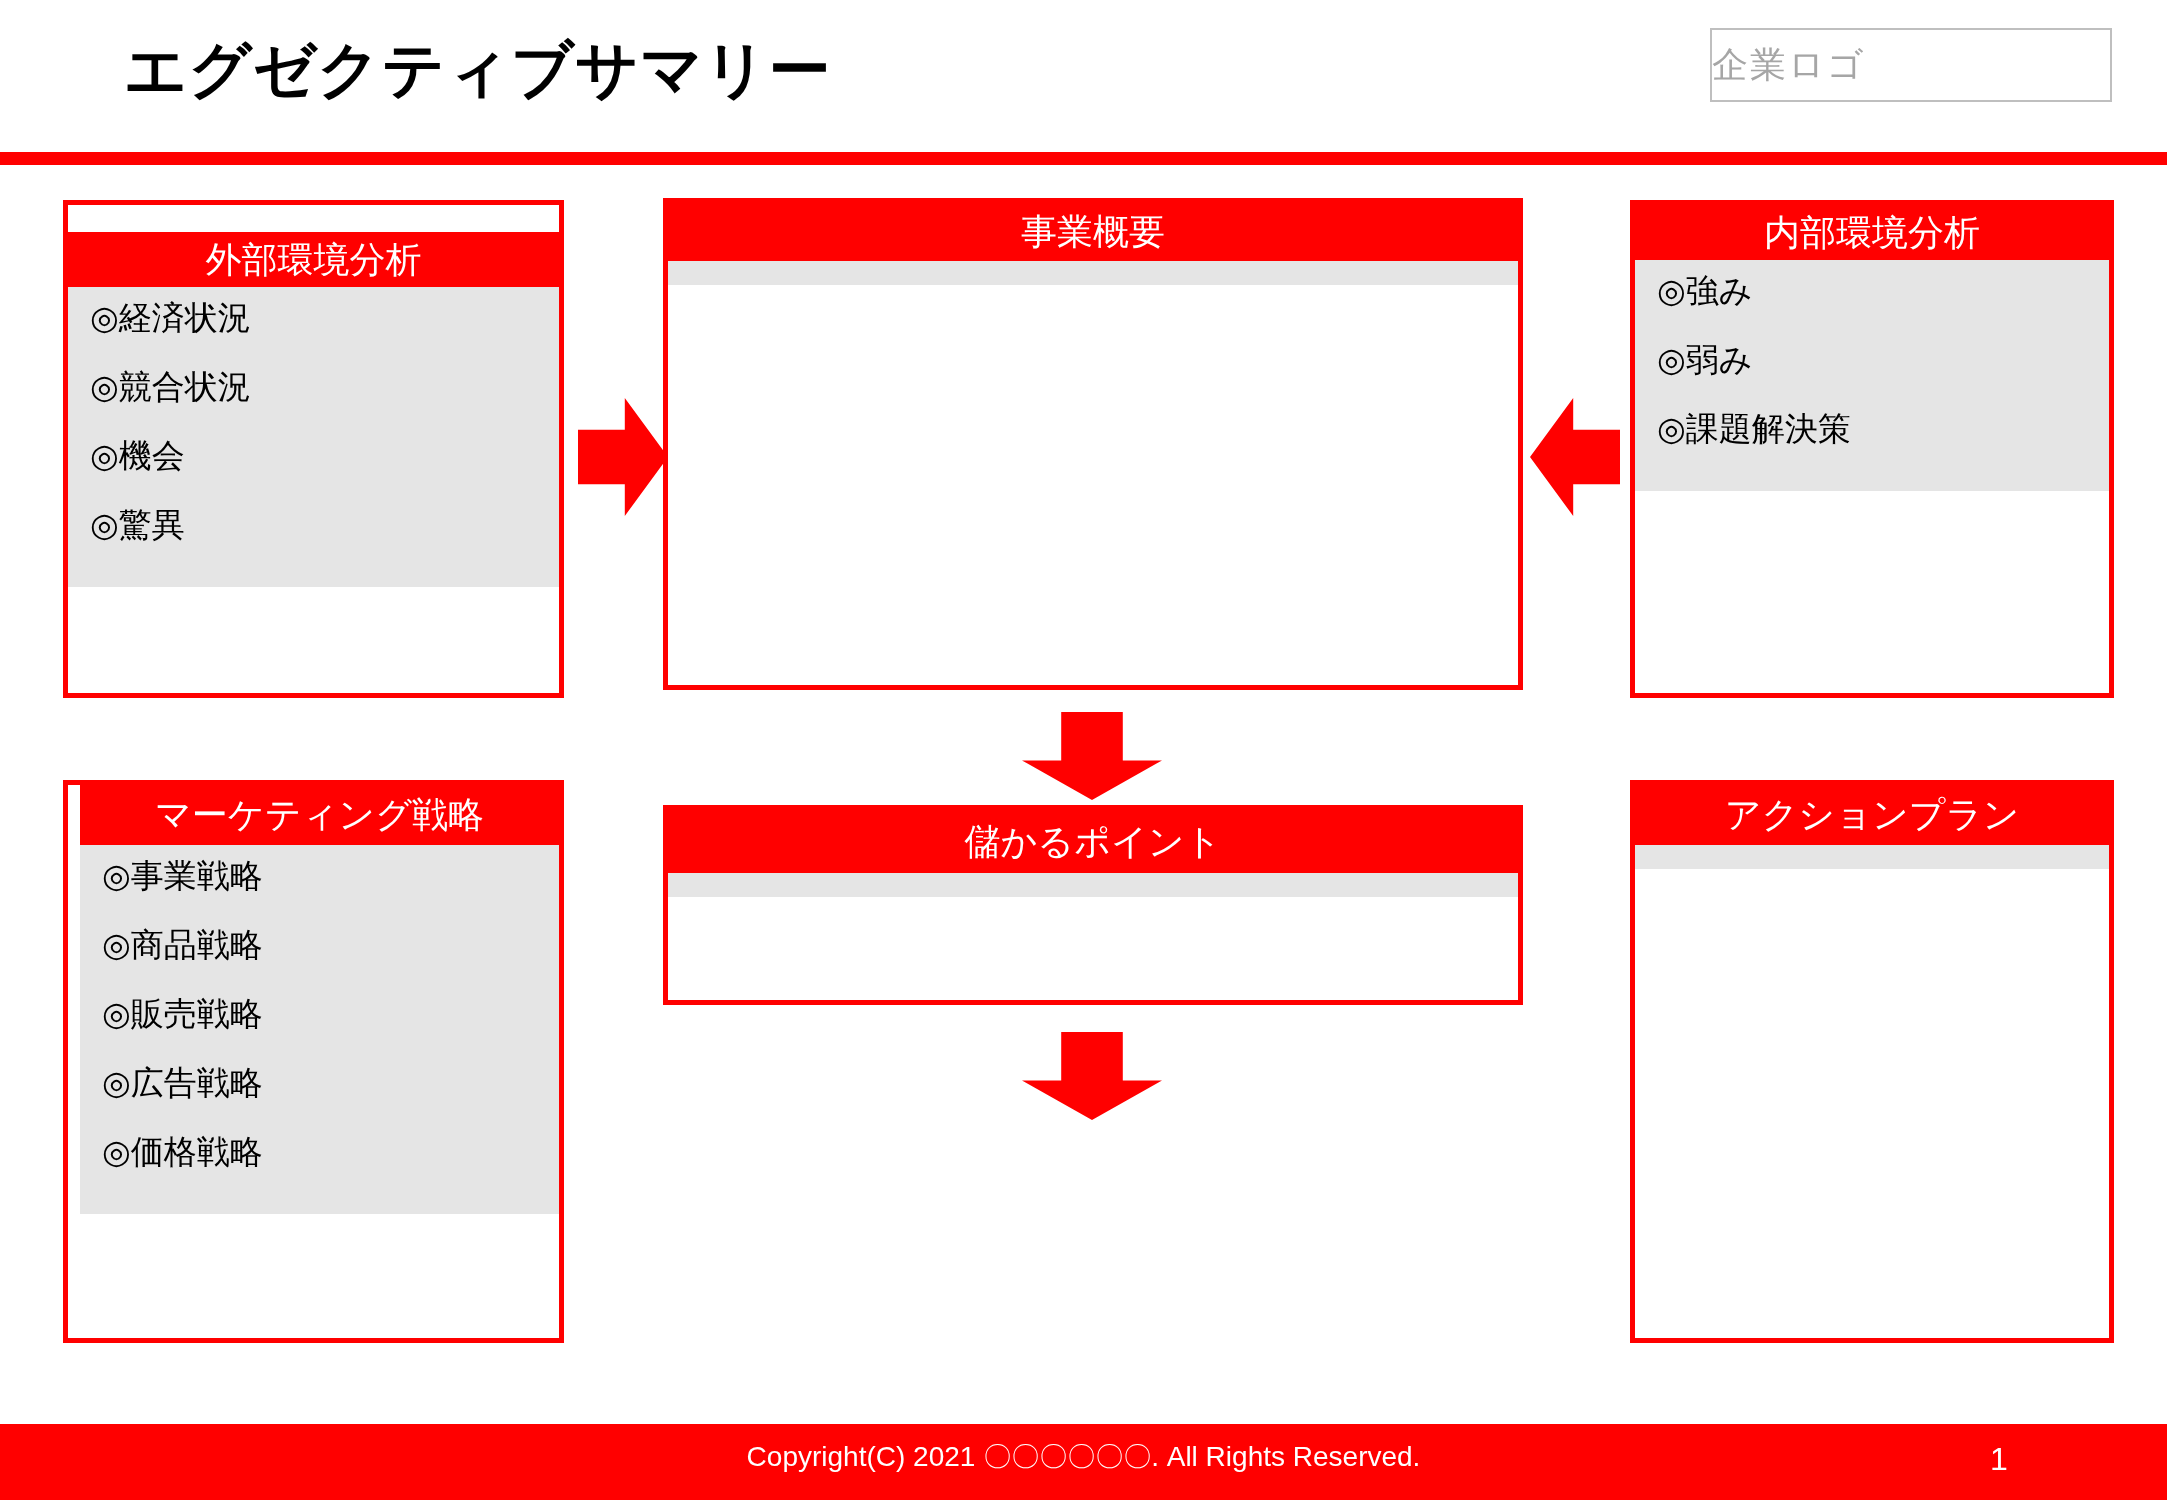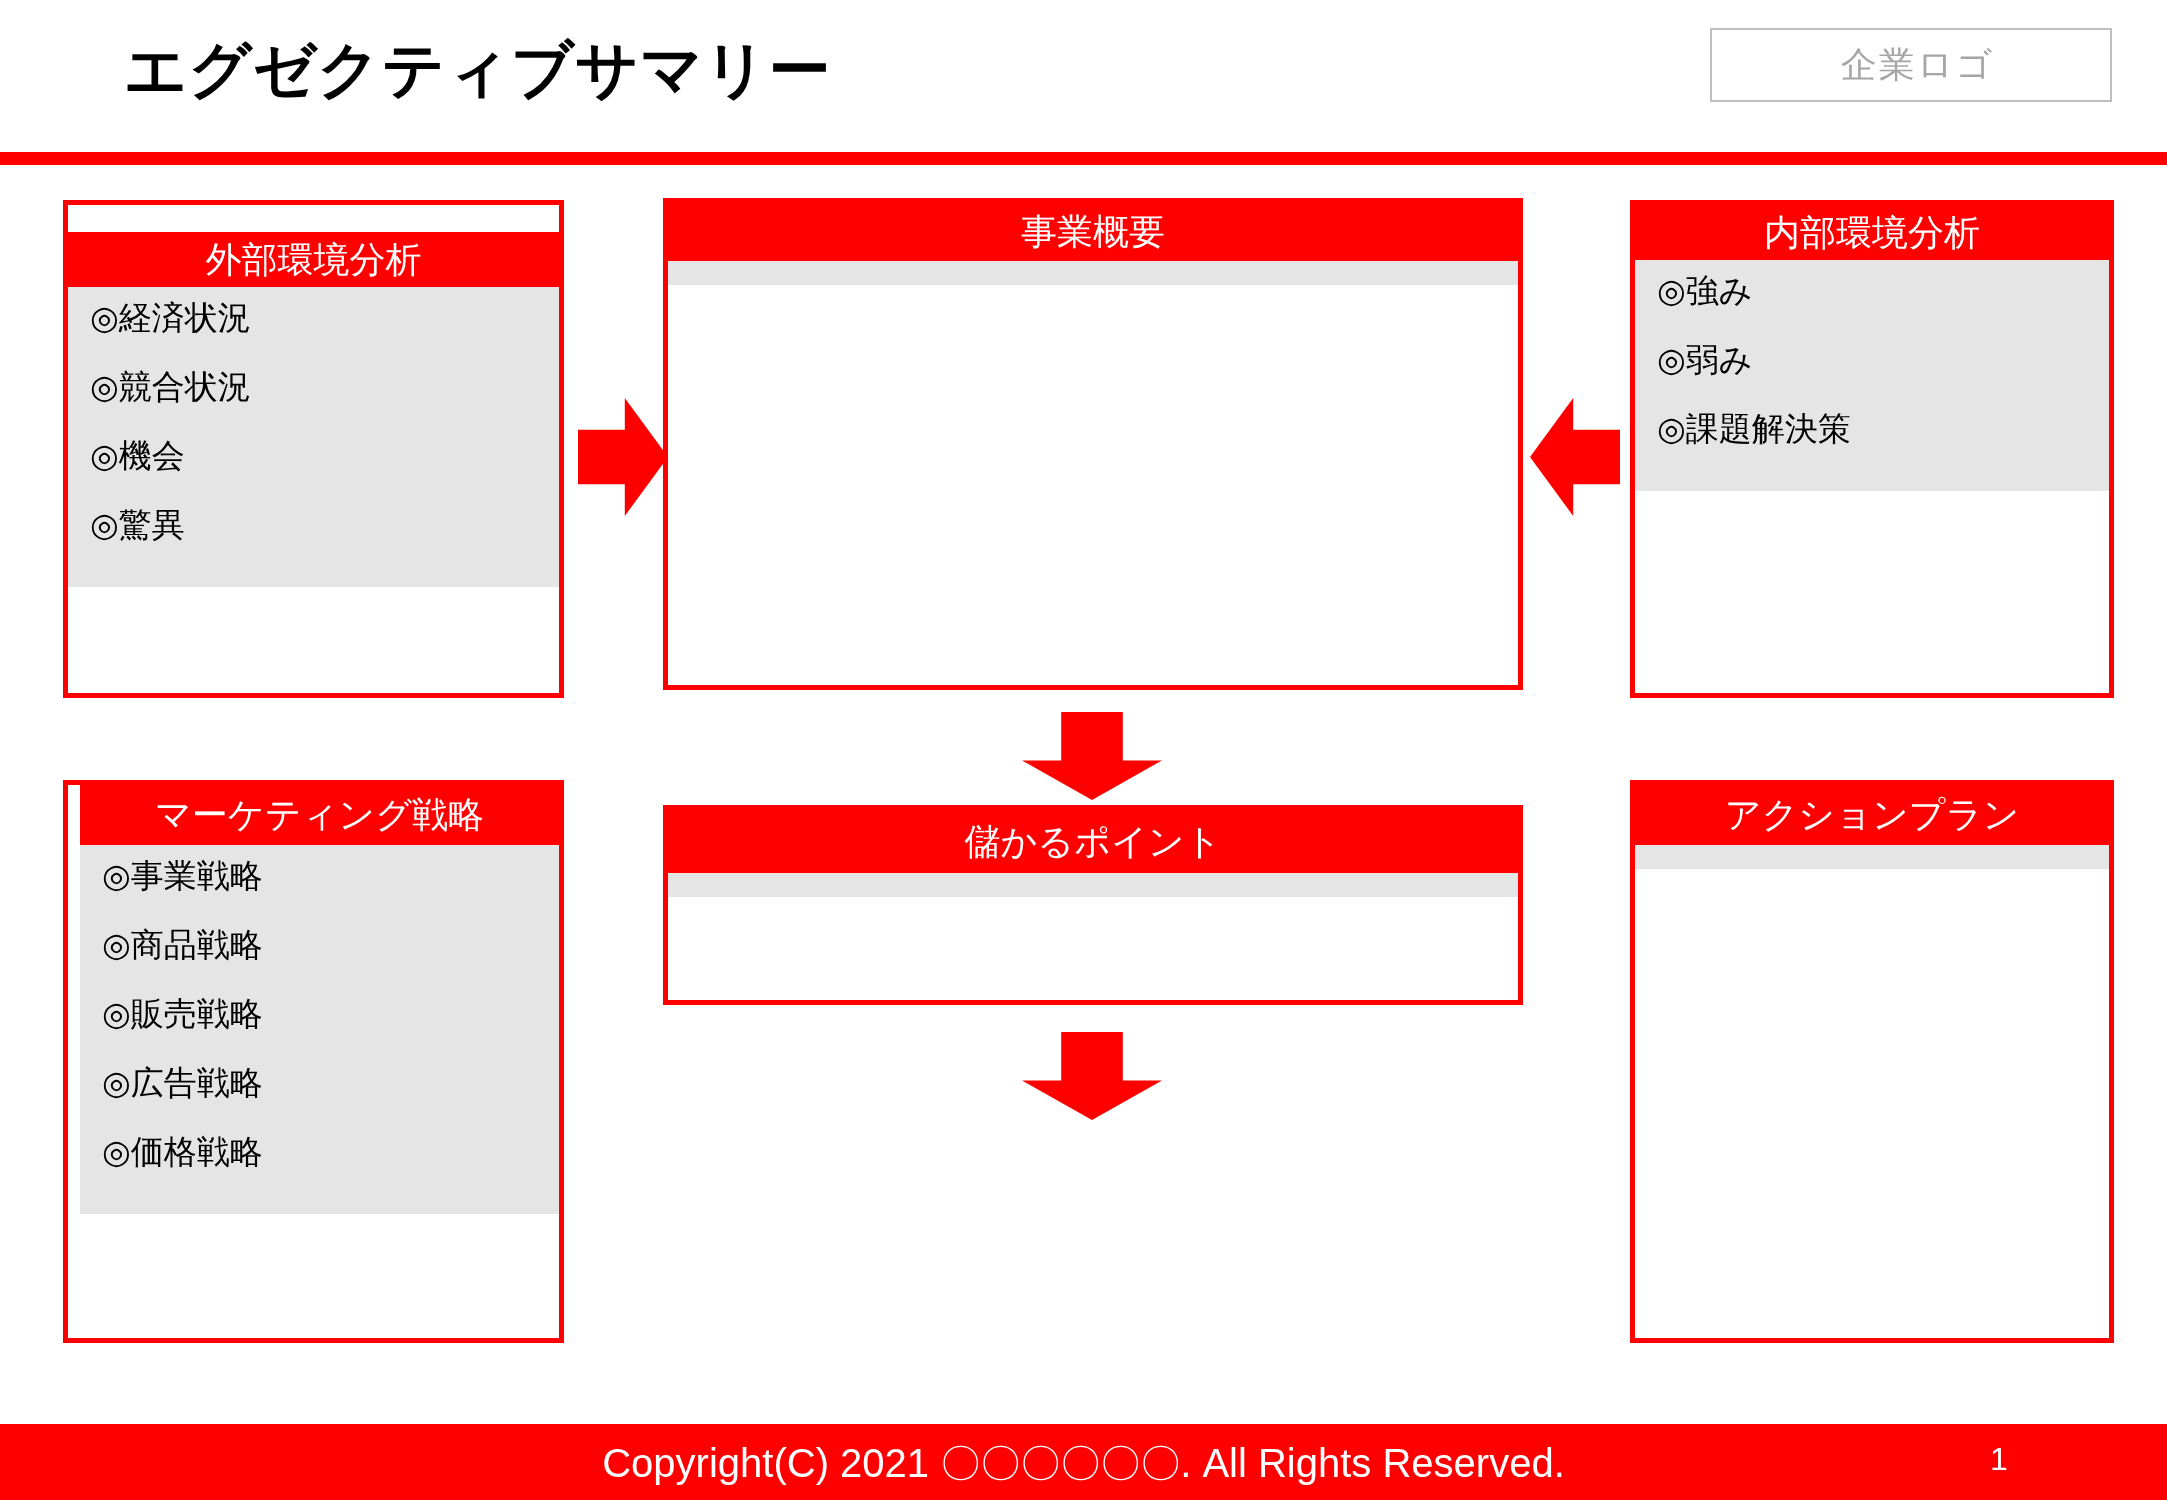--- a/index.html
+++ b/index.html
@@ -32,22 +32,21 @@
   .logo-box {
     position: absolute;
     left: 1710px;
     top: 28px;
     width: 402px;
     height: 74px;
     border: 2px solid #bfbfbf;
     box-sizing: border-box;
     display: flex;
     align-items: center;
-    justify-content: center;
-    padding-left: 13px;
+    justify-content: flex-start;
   }
   .logo-text {
     font-size: 36px;
     color: #a6a6a6;
     letter-spacing: 2px;
   }
   .header-rule {
     position: absolute;
     left: 0;
     top: 152px;
@@ -140,21 +139,21 @@
     height: 76px;
     background: #ff0000;
   }
   .footer-copy {
     position: absolute;
     left: 0;
     top: 1443px;
     width: 2167px;
     text-align: center;
     color: #ffffff;
-    font-size: 40px;
+    font-size: 28px;
     line-height: 1;
   }
   .footer-page {
     position: absolute;
     left: 1990px;
     top: 1443px;
     color: #ffffff;
     font-size: 32px;
     line-height: 1;
   }

